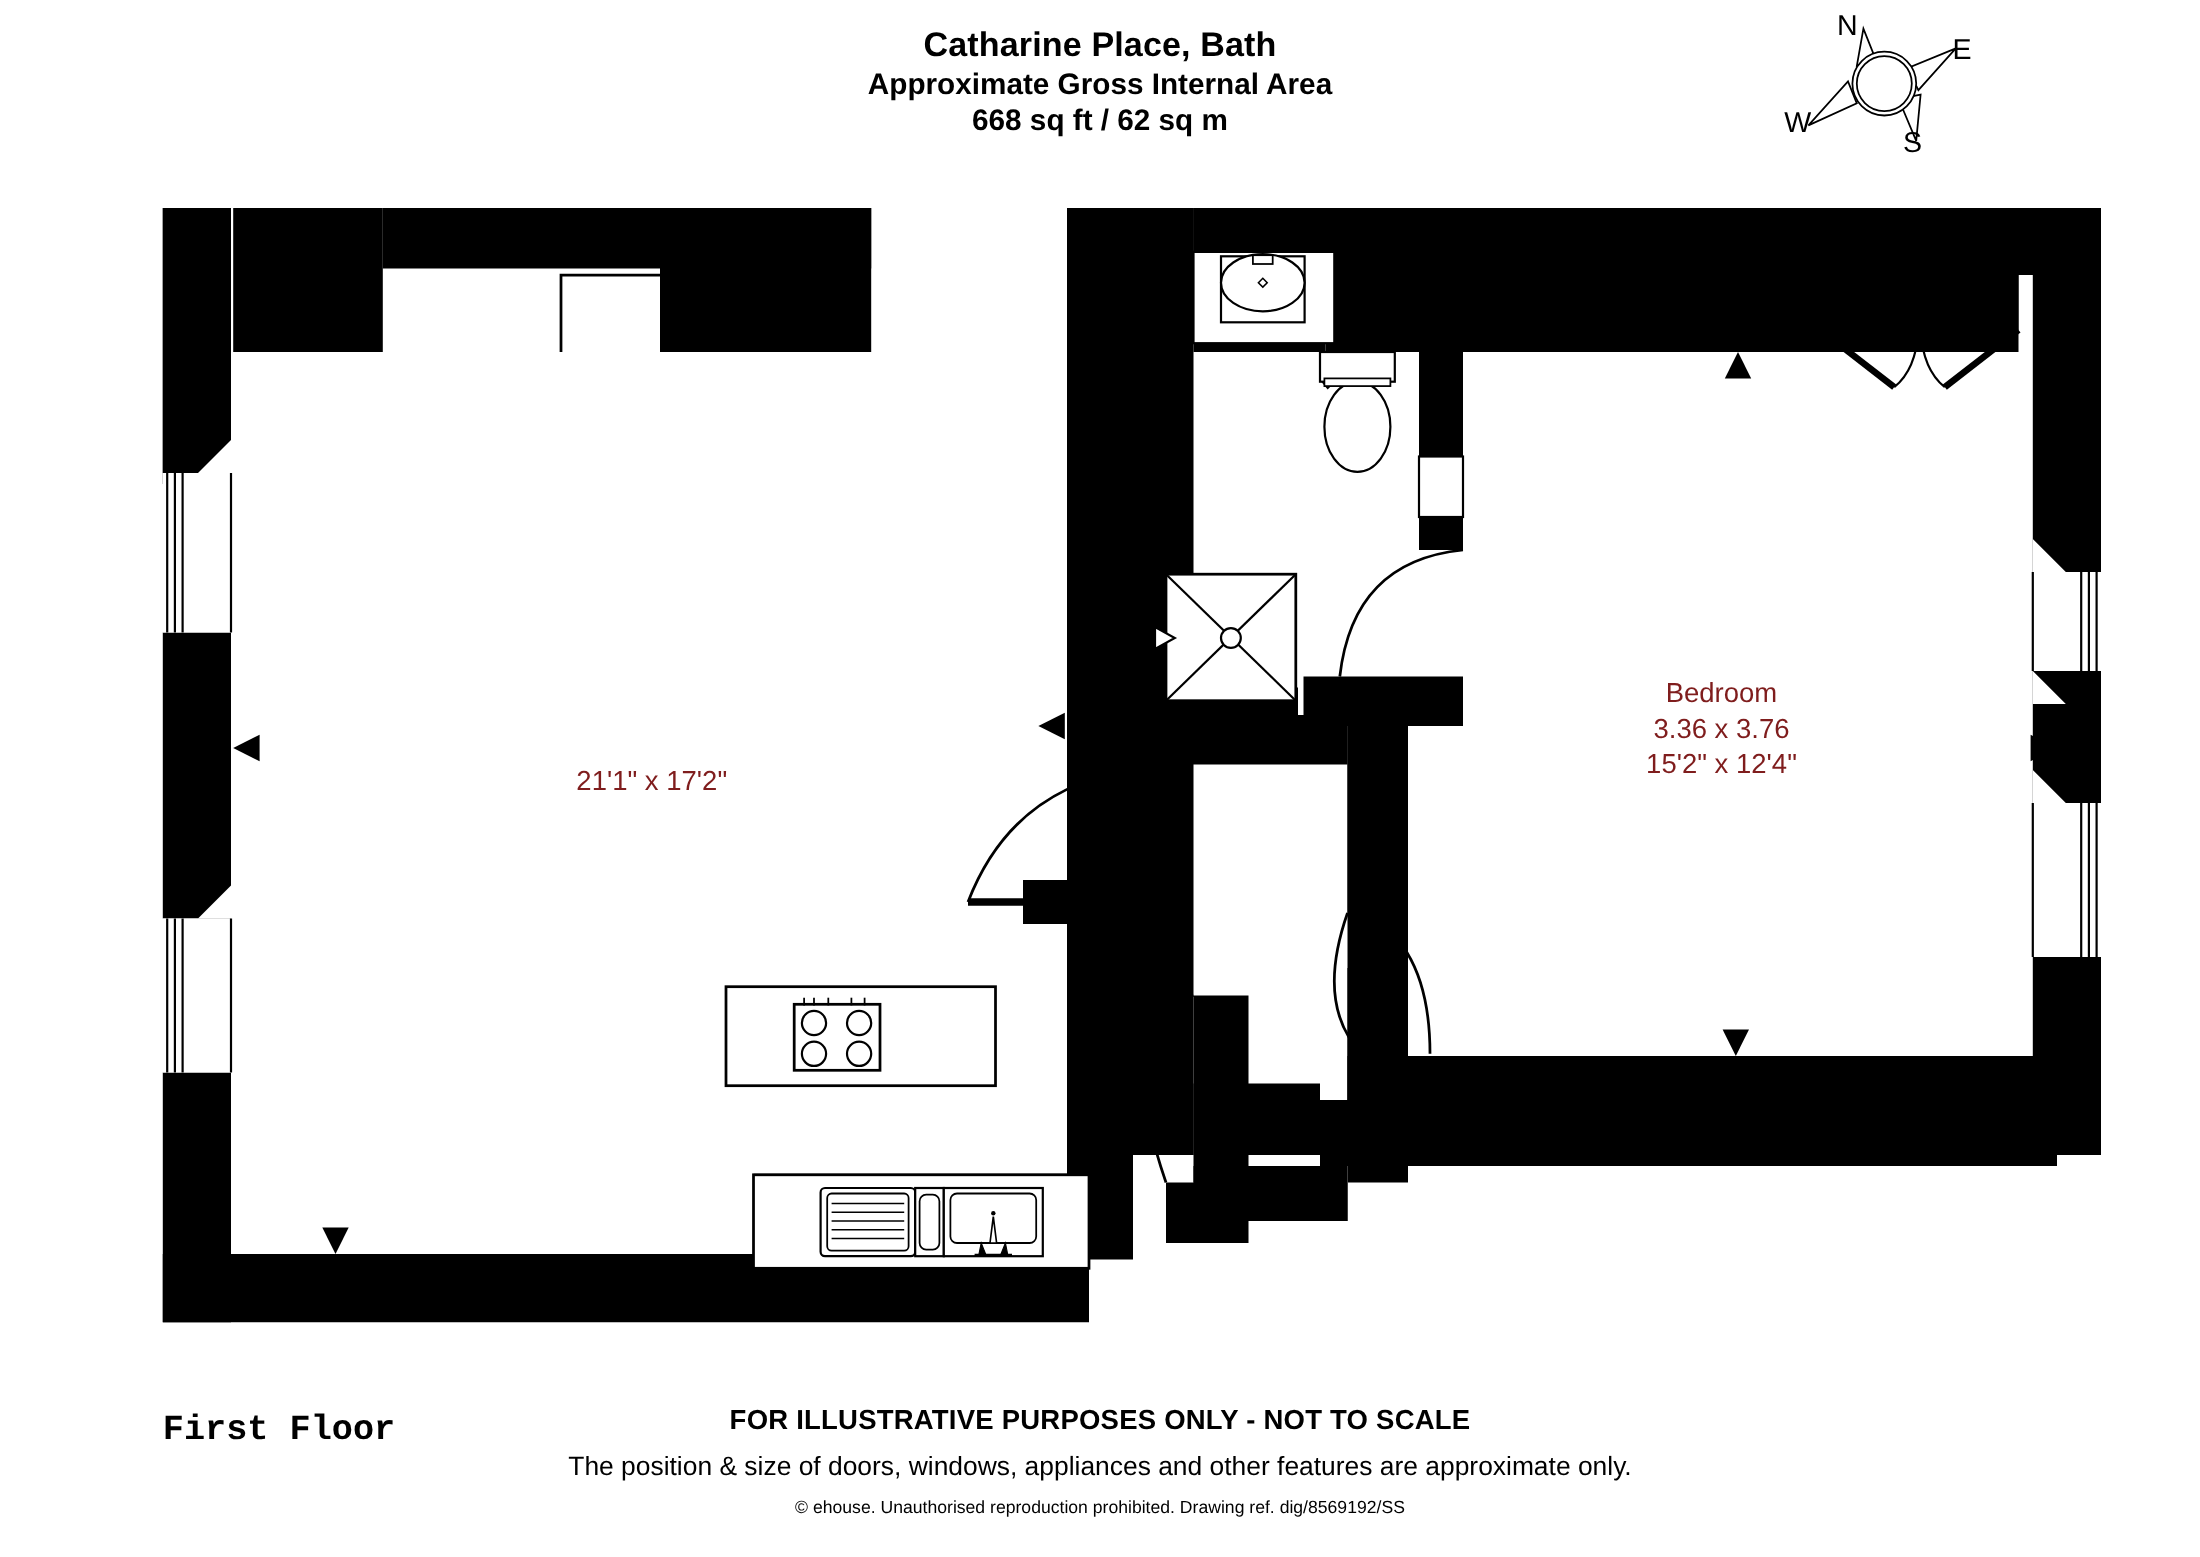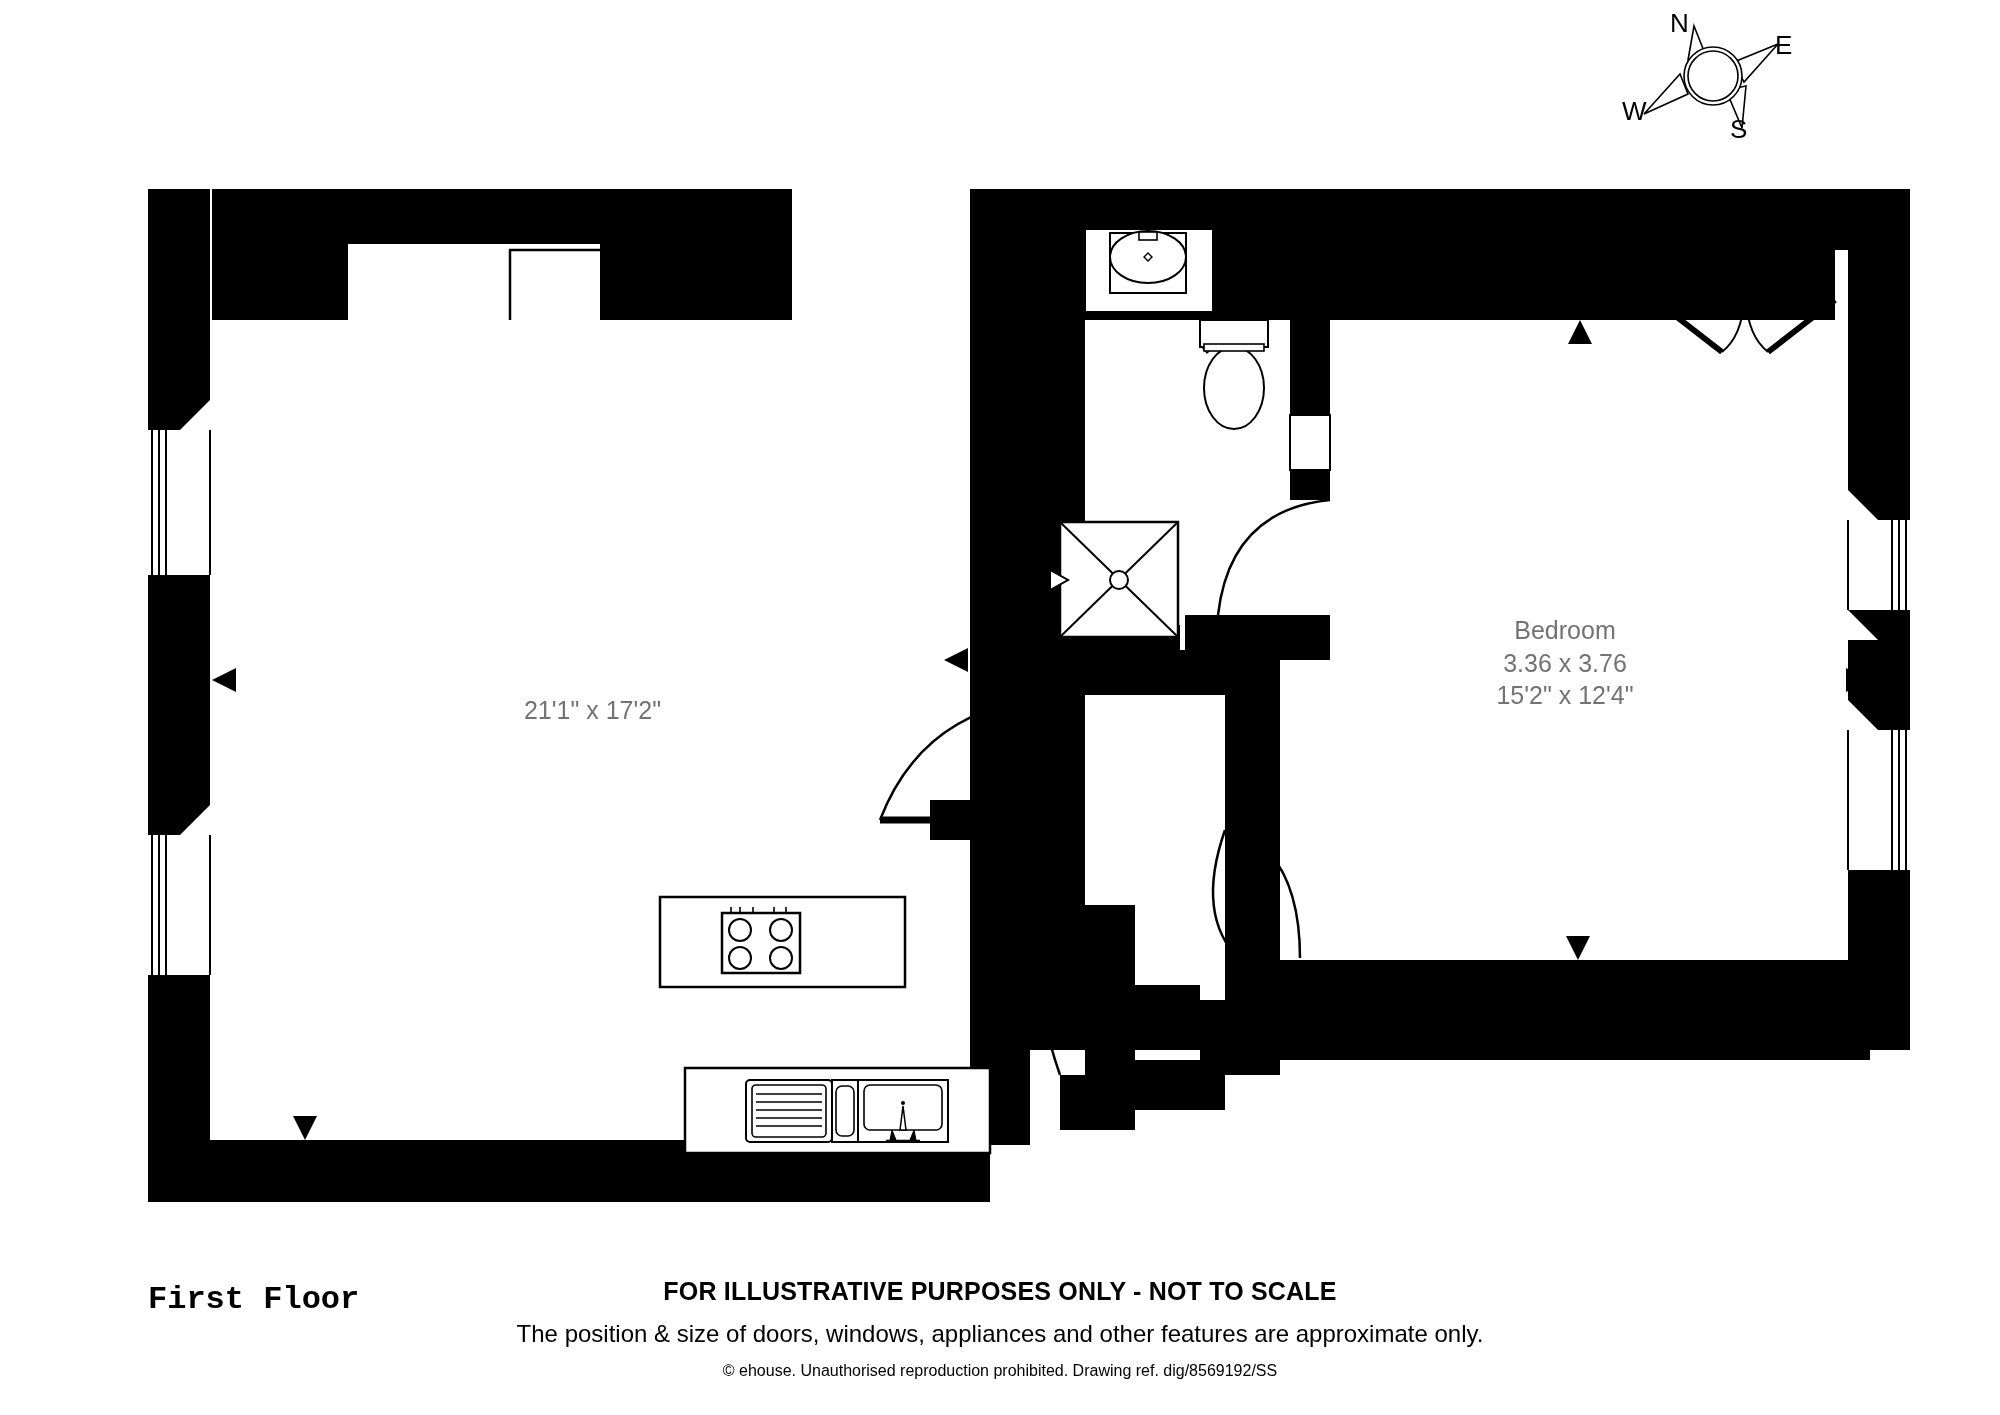--- a/index.html
+++ b/index.html
@@ -67,21 +67,21 @@
     height: 1260px;
   }
 
   
   .room-label {
     position: absolute;
     text-align: center;
     font-size: 25px;
     line-height: 1.30;
     white-space: nowrap;
-    color: #737373;
+    color: #7f1d1d;
   }
   #label-reception { left: 365px; top: 694px; width: 455px; }
   #label-bedroom   { left: 1400px; top: 614px; width: 330px; }
 
   
   #footer-first-floor {
     position: absolute;
     left: 148px;
     top: 1281px;
     font-size: 32px;
@@ -112,20 +112,25 @@
     font-size: 16px;
     margin-top: 14px;
     white-space: nowrap;
   }
 </style>
 </head>
 <body>
 
 <div id="page">
 
+  <div id="title-block">
+    <div class="t1">Catharine Place, Bath</div>
+    <div class="t2">Approximate Gross Internal Area</div>
+    <div class="t3">668 sq ft / 62 sq m</div>
+  </div>
 
   <svg id="compass" viewBox="0 0 190 140">
 
     <text x="52" y="28" font-family="Liberation Sans, sans-serif" font-size="26" fill="#000">N</text>
     <text x="157" y="50" font-family="Liberation Sans, sans-serif" font-size="26" fill="#000">E</text>
     <text x="112" y="134" font-family="Liberation Sans, sans-serif" font-size="26" fill="#000">S</text>
     <text x="4" y="116" font-family="Liberation Sans, sans-serif" font-size="26" fill="#000">W</text>
 
     <g fill="none" stroke="#000" stroke-width="1.6">
 

